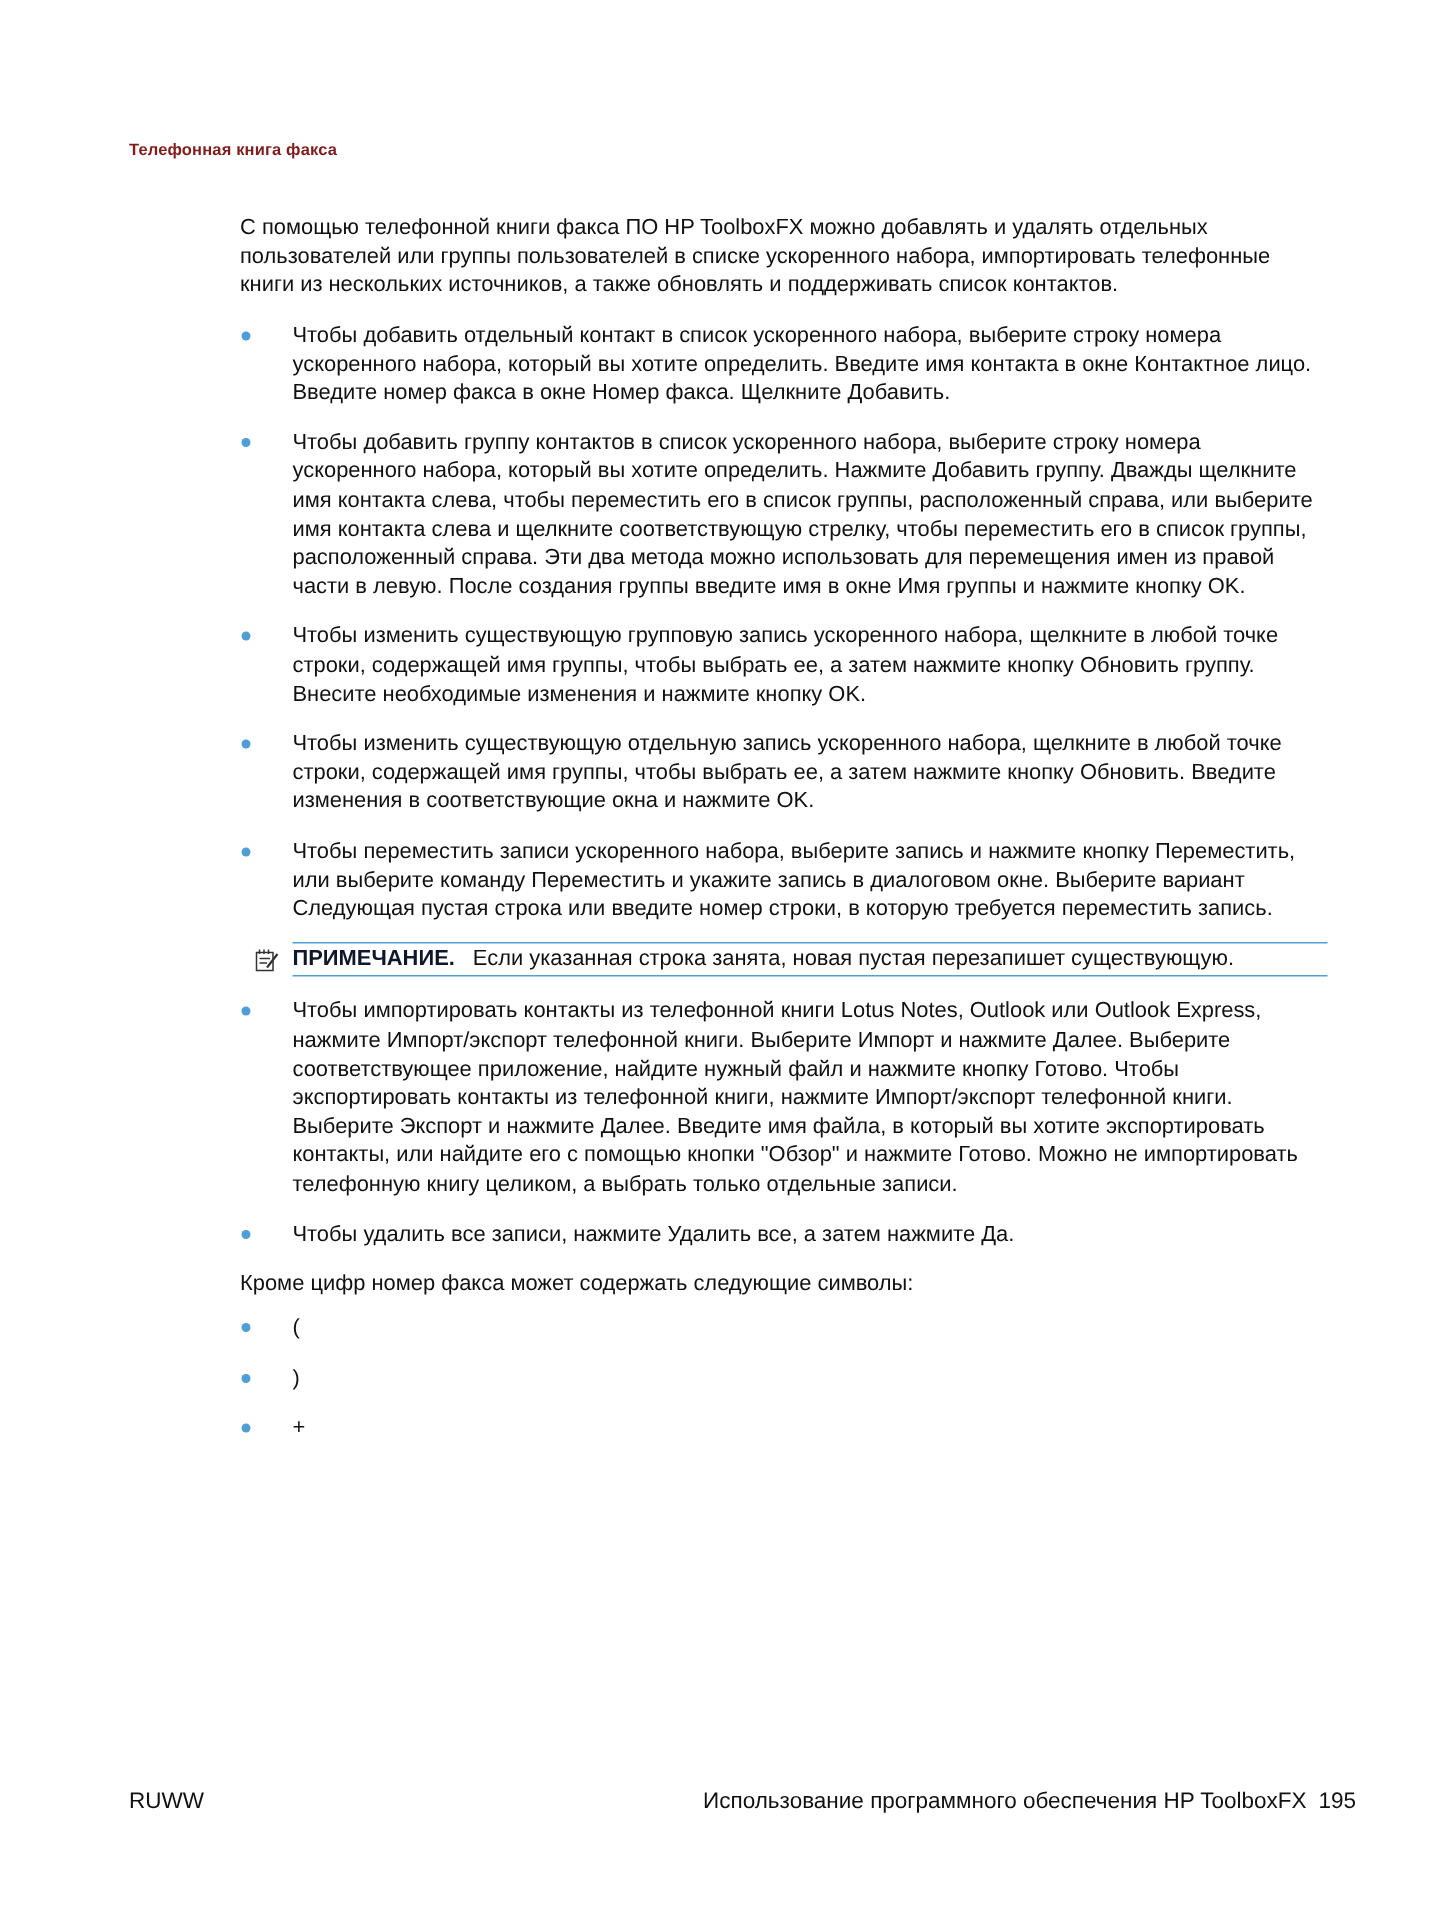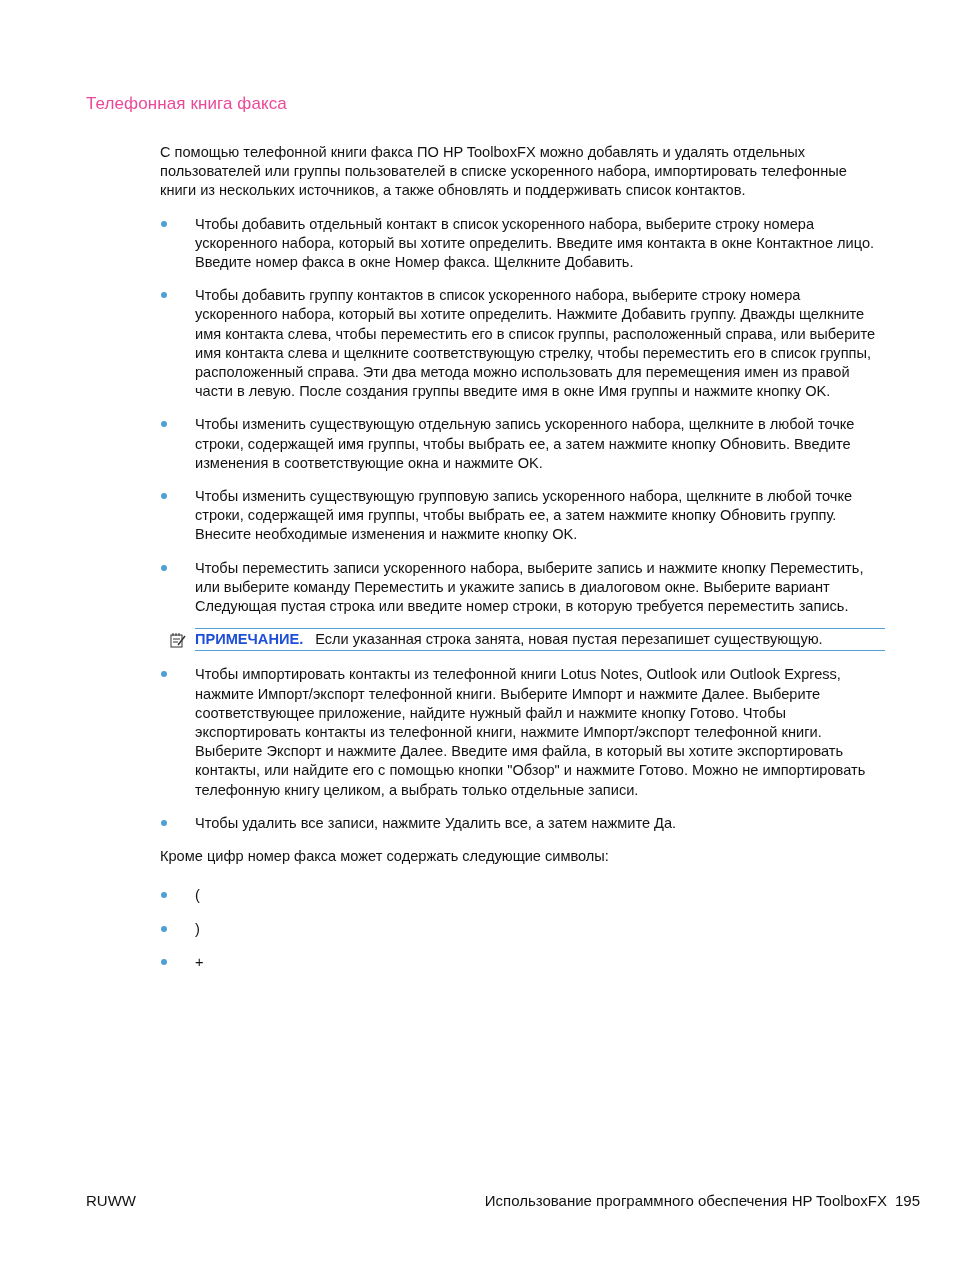--- a/index.html
+++ b/index.html
@@ -1,49 +1,49 @@
 <!DOCTYPE html>
 <html><head>
 <meta charset="utf-8">
 <style>
   html, body { margin: 0; padding: 0; background: #ffffff; }
   body { width: 954px; height: 1270px; position: relative; overflow: hidden;
          font-family: "Liberation Sans", sans-serif; color: #111; }
   .page { position: absolute; left: 0; top: 0; width: 954px; height: 1270px; }
-  .title { position: absolute; left: 86px; top: 94px; font-size: 17px; font-weight: normal;
-           color: #ec4899; margin: 0; letter-spacing: 0.1px; }
+  .title { position: absolute; left: 86px; top: 94px; font-size: 11px; font-weight: bold;
+           color: #7f1d1d; margin: 0; letter-spacing: 0.1px; }
   .body { position: absolute; left: 160px; top: 143px; width: 725px; }
   .para { font-size: 14.6px; line-height: 19.2px; margin: 0; }
   .bullets { list-style: none; margin: 0; padding: 0; }
   .bullet { position: relative; padding-left: 35px; font-size: 14.6px; line-height: 19.2px; }
   .bullet .dot { position: absolute; left: 1px; top: 6px; width: 6px; height: 6px; border-radius: 50%; background: #4f9fd6; }
   .b { font-weight: normal; }
   .note { position: relative; margin-left: 35px; border-top: 1px solid #4f9fd6; border-bottom: 1px solid #4f9fd6;
           padding: 1px 0 1px 0; font-size: 14.6px; line-height: 19.2px; }
   .note .note-icon { position: absolute; left: -25px; top: 3px; width: 18px; height: 16px; }
-  .note .note-label { color: #1d4ed8; font-weight: bold; margin-right: 12px; }
+  .note .note-label { color: #0f172a; font-weight: bold; margin-right: 12px; }
   .footer { position: absolute; top: 1192px; font-size: 15px; }
   .footer-left { left: 86px; }
-  .footer-right { right: 34px; }
+  .footer-right { right: 50px; }
   .footer-right .pg { margin-left: 8px; }
 </style>
 </head>
 <body>
 
 <div class="page">
   <h2 class="title">Телефонная книга факса</h2>
 
   <div class="body">
     <p class="para" style="margin-bottom:14px;">С помощью телефонной книги факса ПО HP ToolboxFX можно добавлять и удалять отдельных пользователей или группы пользователей в списке ускоренного набора, импортировать телефонные книги из нескольких источников, а также обновлять и поддерживать список контактов.</p>
 
     <ul class="bullets" id="list-main">
         <li class="bullet" style="margin-bottom: 14px;"><span class="dot"></span><span>Чтобы добавить отдельный контакт в список ускоренного набора, выберите строку номера ускоренного набора, который вы хотите определить. Введите имя контакта в окне </span><span class="b">Контактное лицо</span><span>. Введите номер факса в окне </span><span class="b">Номер факса</span><span>. Щелкните </span><span class="b">Добавить</span><span>.</span></li>
         <li class="bullet" style="margin-bottom: 14px;"><span class="dot"></span><span>Чтобы добавить группу контактов в список ускоренного набора, выберите строку номера ускоренного набора, который вы хотите определить. Нажмите </span><span class="b">Добавить группу</span><span>. Дважды щелкните имя контакта слева, чтобы переместить его в список группы, расположенный справа, или выберите имя контакта слева и щелкните соответствующую стрелку, чтобы переместить его в список группы, расположенный справа. Эти два метода можно использовать для перемещения имен из правой части в левую. После создания группы введите имя в окне </span><span class="b">Имя группы</span><span> и нажмите кнопку </span><span class="b">OK</span><span>.</span></li>
+        <li class="bullet" style="margin-bottom: 14px;"><span class="dot"></span><span>Чтобы изменить существующую групповую запись ускоренного набора, щелкните в любой точке строки, содержащей имя группы, чтобы выбрать ее, а затем нажмите кнопку </span><span class="b">Обновить группу</span><span>. Внесите необходимые изменения и нажмите кнопку </span><span class="b">OK</span><span>.</span></li>
         <li class="bullet" style="margin-bottom: 14px;"><span class="dot"></span><span>Чтобы изменить существующую отдельную запись ускоренного набора, щелкните в любой точке строки, содержащей имя группы, чтобы выбрать ее, а затем нажмите кнопку </span><span class="b">Обновить</span><span>. Введите изменения в соответствующие окна и нажмите </span><span class="b">OK</span><span>.</span></li>
-        <li class="bullet" style="margin-bottom: 14px;"><span class="dot"></span><span>Чтобы изменить существующую групповую запись ускоренного набора, щелкните в любой точке строки, содержащей имя группы, чтобы выбрать ее, а затем нажмите кнопку </span><span class="b">Обновить группу</span><span>. Внесите необходимые изменения и нажмите кнопку </span><span class="b">OK</span><span>.</span></li>
         <li class="bullet" style="margin-bottom: 14px;"><span class="dot"></span><span>Чтобы переместить записи ускоренного набора, выберите запись и нажмите кнопку </span><span class="b">Переместить</span><span>, или выберите команду </span><span class="b">Переместить</span><span> и укажите запись в диалоговом окне. Выберите вариант </span><span class="b">Следующая пустая строка</span><span> или введите номер строки, в которую требуется переместить запись.</span></li>
       </ul>
 
     <div class="note" style="margin-top:-2px;margin-bottom:14px;">
       <svg class="note-icon" viewBox="0 0 18 16">
         <rect x="1" y="3" width="11" height="12" fill="none" stroke="#333" stroke-width="1"></rect>
         <line x1="3" y1="1" x2="3" y2="4" stroke="#333"></line>
           <line x1="6" y1="1" x2="6" y2="4" stroke="#333"></line>
           <line x1="9" y1="1" x2="9" y2="4" stroke="#333"></line>
         <line x1="3" y1="7" x2="10" y2="7" stroke="#333"></line>
@@ -51,21 +51,21 @@
         <line x1="15" y1="4" x2="8" y2="13" stroke="#333" stroke-width="1.5"></line>
       </svg>
       <span class="note-label">ПРИМЕЧАНИЕ.</span><span>Если указанная строка занята, новая пустая перезапишет существующую.</span>
     </div>
 
     <ul class="bullets" id="list-after">
         <li class="bullet" style="margin-bottom: 14px;"><span class="dot"></span><span>Чтобы импортировать контакты из телефонной книги Lotus Notes, Outlook или Outlook Express, нажмите </span><span class="b">Импорт/экспорт телефонной книги</span><span>. Выберите </span><span class="b">Импорт</span><span> и нажмите </span><span class="b">Далее</span><span>. Выберите соответствующее приложение, найдите нужный файл и нажмите кнопку </span><span class="b">Готово</span><span>. Чтобы экспортировать контакты из телефонной книги, нажмите </span><span class="b">Импорт/экспорт телефонной книги</span><span>. Выберите </span><span class="b">Экспорт</span><span> и нажмите </span><span class="b">Далее</span><span>. Введите имя файла, в который вы хотите экспортировать контакты, или найдите его с помощью кнопки "Обзор" и нажмите </span><span class="b">Готово</span><span>. Можно не импортировать телефонную книгу целиком, а выбрать только отдельные записи.</span></li>
         <li class="bullet" style="margin-bottom: 14px;"><span class="dot"></span><span>Чтобы удалить все записи, нажмите </span><span class="b">Удалить все</span><span>, а затем нажмите </span><span class="b">Да</span><span>.</span></li>
       </ul>
 
-    <p class="para" style="margin-top:12px;margin-bottom:20px;">Кроме цифр номер факса может содержать следующие символы:</p>
+    <p class="para" style="margin-top:12px;margin-bottom:10px;">Кроме цифр номер факса может содержать следующие символы:</p>
 
     <ul class="bullets" id="list-symbols">
         <li class="bullet" style="margin-bottom: 14px;"><span class="dot"></span><span>(</span></li>
         <li class="bullet" style="margin-bottom: 14px;"><span class="dot"></span><span>)</span></li>
         <li class="bullet" style="margin-bottom: 14px;"><span class="dot"></span><span>+</span></li>
       </ul>
   </div>
 
   <div class="footer footer-left">RUWW</div>
   <div class="footer footer-right">

